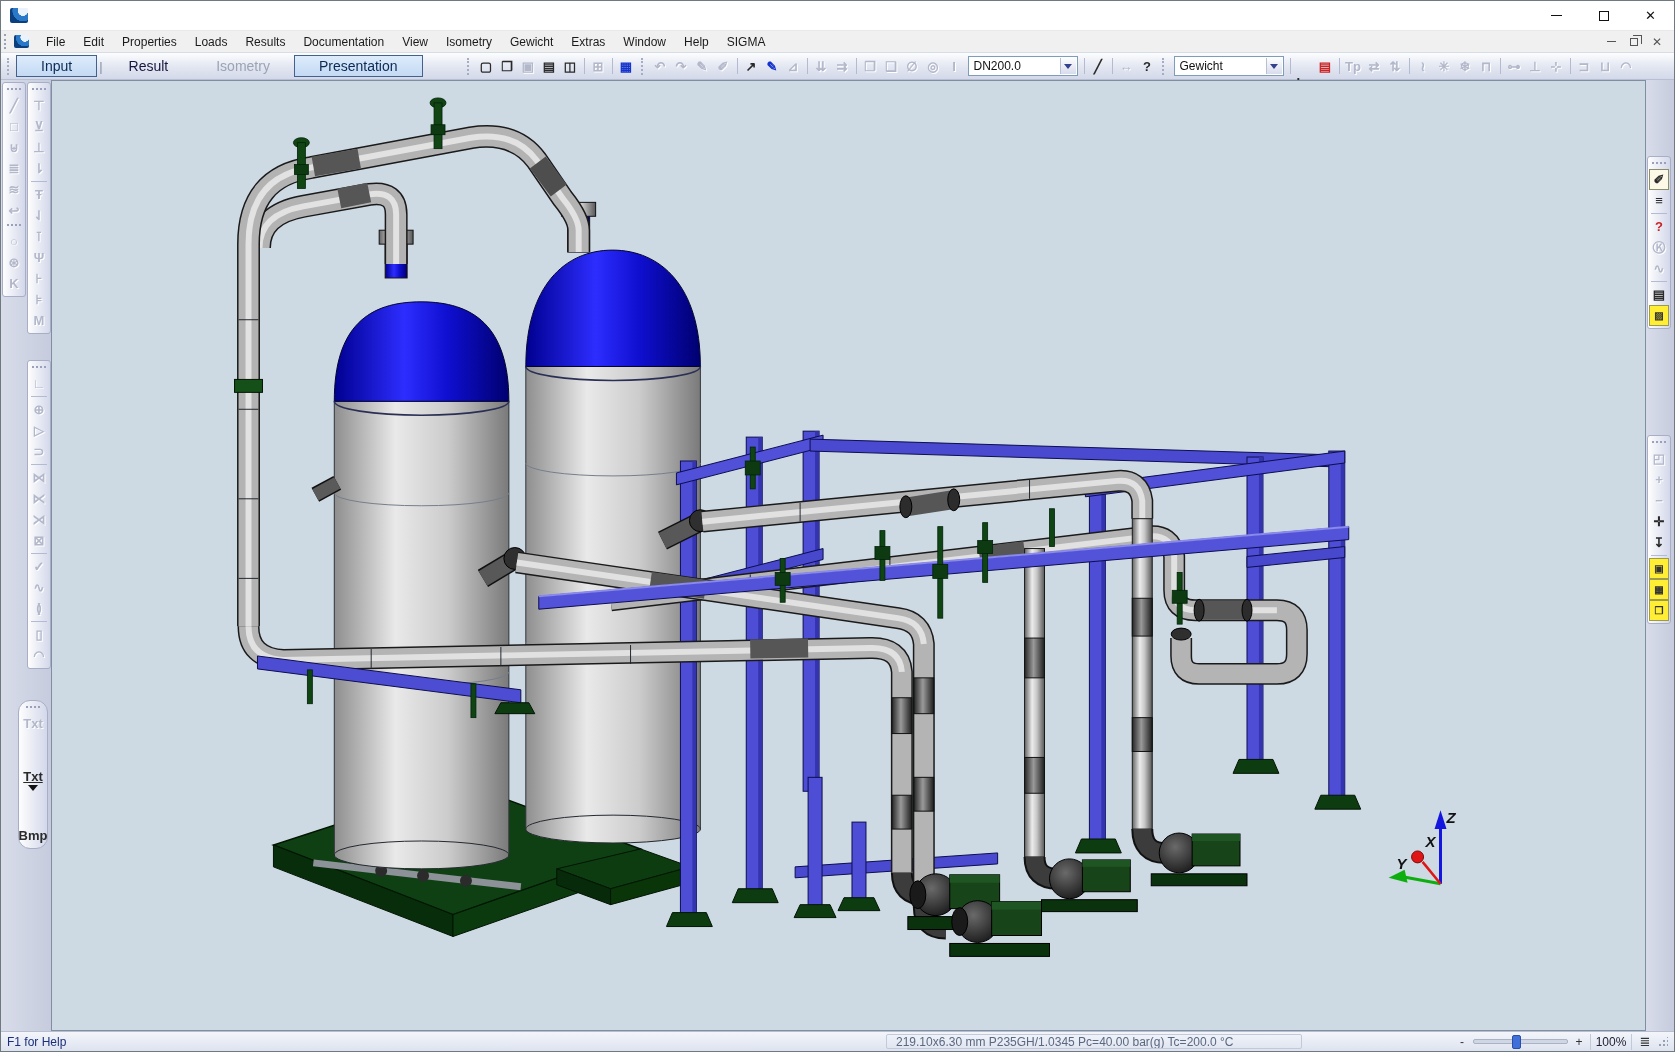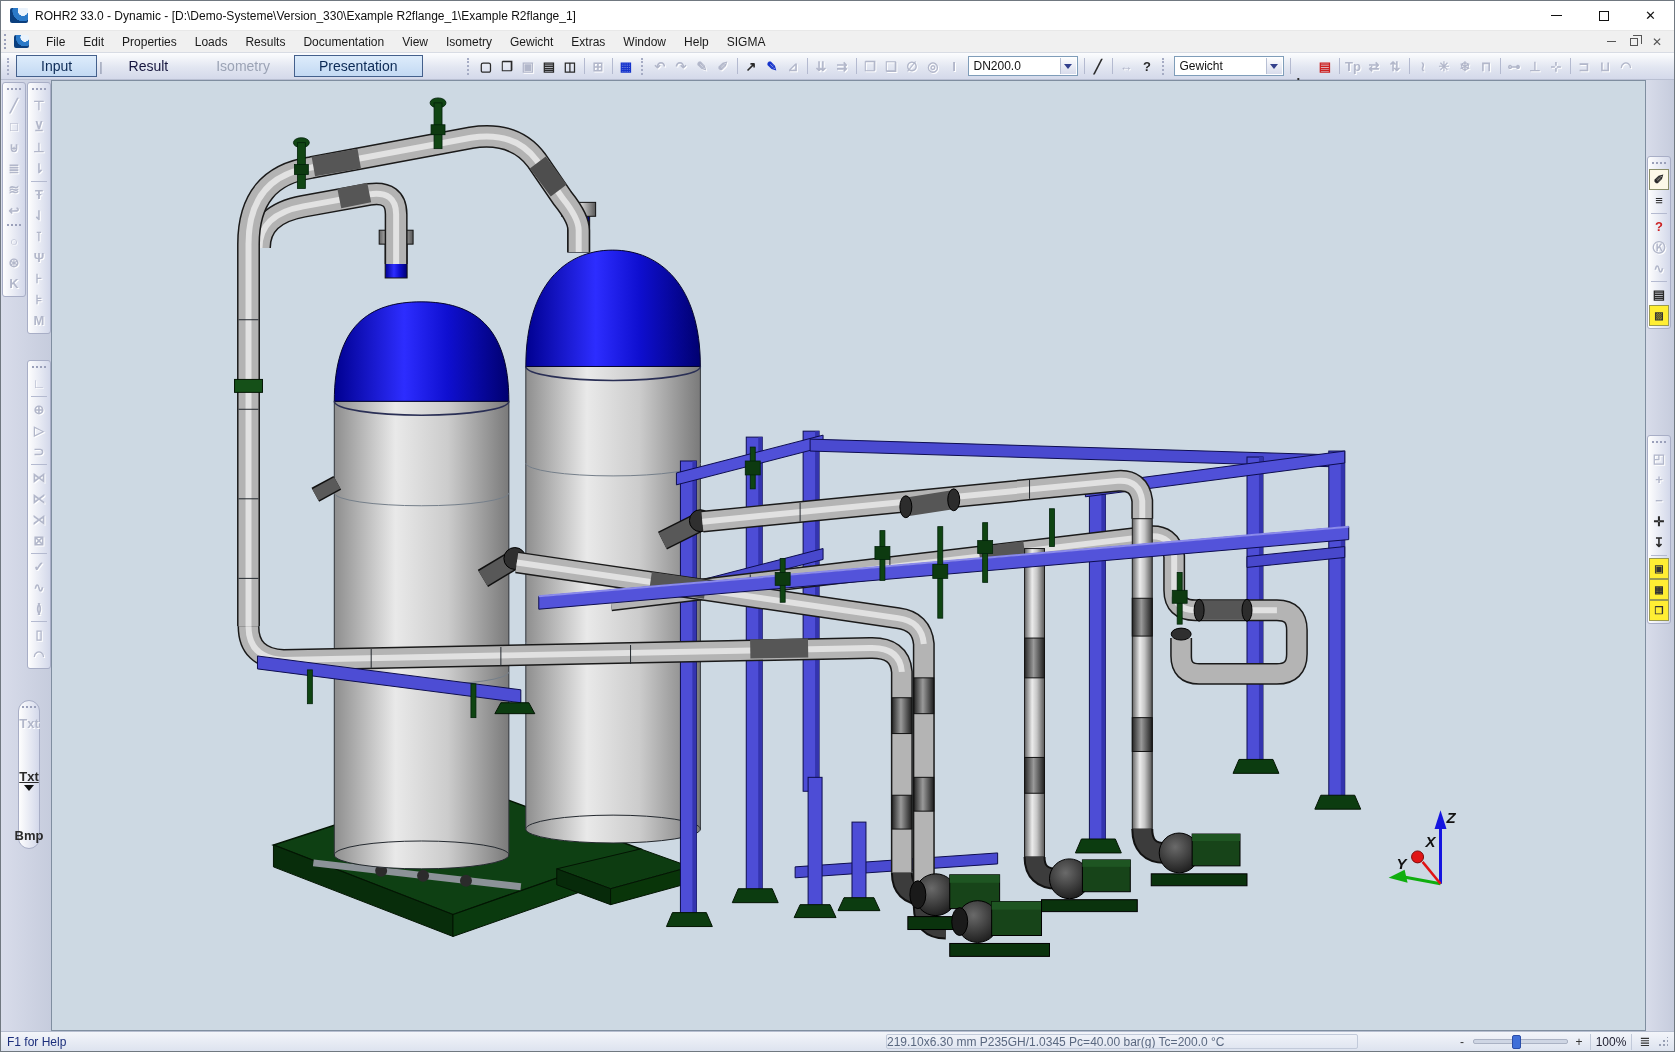--- a/index.html
+++ b/index.html
@@ -54,21 +54,21 @@
   .vtb .ti { width:20px; height:21px; }
   .vgrip { width:14px; height:5px; border-top:2px dotted #9aa0ba; margin:3px 0 2px; }
   .vsep { width:16px; height:1px; background:#b4bad0; margin:2px 0; }
   .ti.sel { background:#fdf9e8; border:1px solid #8a8e6a; }
   .dropcaret { width:0; height:0; border-left:5px solid transparent; border-right:5px solid transparent; border-top:6px solid #111; margin:-2px 0 2px; }
   .viewport { position:absolute; left:50px; right:28px; top:0; bottom:0; border:1px solid #7f8ea0; background:#cdd9e3; }
   .viewport svg { width:100%; height:100%; display:block; }
   
   .statusbar { position:absolute; left:0; right:0; bottom:0; height:20px; background:linear-gradient(#f3f5fa,#dde3ef); border-top:1px solid #b6bed0; font-size:12px; display:flex; align-items:center; }
   .sb-help { color:#1c2f7c; padding-left:6px; }
-  .sb-info { position:absolute; left:885px; width:472px; top:2px; bottom:2px; border:1px solid #c2cada; border-radius:2px; color:#5a6880; font-size:12px; display:flex; align-items:center; padding-left:0; overflow:hidden; white-space:nowrap; }
+  .sb-info { position:absolute; left:885px; width:416px; top:2px; bottom:2px; border:1px solid #c2cada; border-radius:2px; color:#5a6880; font-size:12px; display:flex; align-items:center; padding-left:9px; overflow:hidden; white-space:nowrap; }
   .sb-zoom { position:absolute; right:6px; top:0; bottom:0; display:flex; align-items:center; gap:4px; }
   .zbtn { width:14px; text-align:center; color:#333; border:1px solid transparent; }
   .ztrack { width:95px; height:5px; background:#cfd6e4; border:1px solid #aab2c4; border-radius:2px; position:relative; }
   .zthumb { position:absolute; left:38px; top:-5px; width:9px; height:14px; background:#3f6fd8; border:1px solid #2a4da8; border-radius:2px; }
   .zlabel { width:42px; text-align:center; color:#223; border-left:1px solid #c2cada; border-right:1px solid #c2cada; height:16px; line-height:16px; }
   .zlist { color:#333; font-size:13px; width:18px; text-align:center; }
   .rgrip { width:10px; height:10px; background:
      radial-gradient(circle at 2px 8px, #98a0b4 1px, transparent 1.4px),
      radial-gradient(circle at 6px 8px, #98a0b4 1px, transparent 1.4px),
      radial-gradient(circle at 6px 4px, #98a0b4 1px, transparent 1.4px),
@@ -76,21 +76,20 @@
      radial-gradient(circle at 10px 4px,#98a0b4 1px, transparent 1.4px),
      radial-gradient(circle at 10px 0px,#98a0b4 1px, transparent 1.4px); }
 </style>
 </head>
 <body>
 
 <div id="window">
 
   <div class="titlebar">
     <span class="logo"></span>
-    <span class="title-text">ROHR2 33.0 - Dynamic - [D:\Demo-Systeme\Version_330\Example R2flange_1\Example R2flange_1]</span>
     <div class="winbtns">
       <div class="wbtn">
           <span class="wmin"></span>
         </div>
       <div class="wbtn">
           <span class="wmax"></span>
         </div>
       <div class="wbtn">
           <span>✕</span>
         </div>
@@ -240,21 +239,21 @@
         <b class="ti dis">⋊</b>
         <b class="ti dis">⊠</b>
         <span class="vsep"></span>
         <b class="ti dis">✓</b>
         <b class="ti dis">∿</b>
         <b class="ti dis">≬</b>
         <span class="vsep"></span>
         <b class="ti dis">▯</b>
         <b class="ti dis">◠</b>
       </div>
-      <div class="vtb" style="left:17px; top:620px; width:22px;border-radius:12px;">
+      <div class="vtb" style="left:17px; top:620px; width:30px;border-radius:12px;">
         <span class="vgrip"></span>
         <b class="ti dis">Txt</b>
         <b class="ti bold" style="text-decoration:underline">Txt</b>
         <span class="dropcaret"></span>
         <b class="ti bold">Bmp</b>
       </div>
     </div>
 
     <div class="viewport">
       <svg viewBox="0 0 1597 954" preserveAspectRatio="none">

